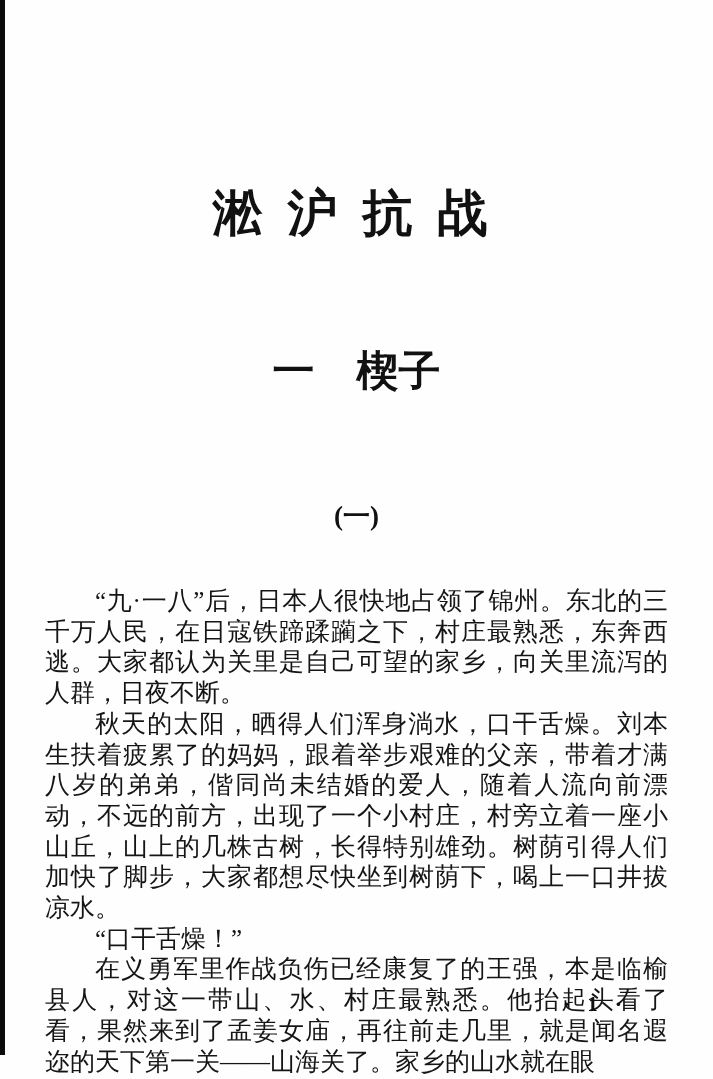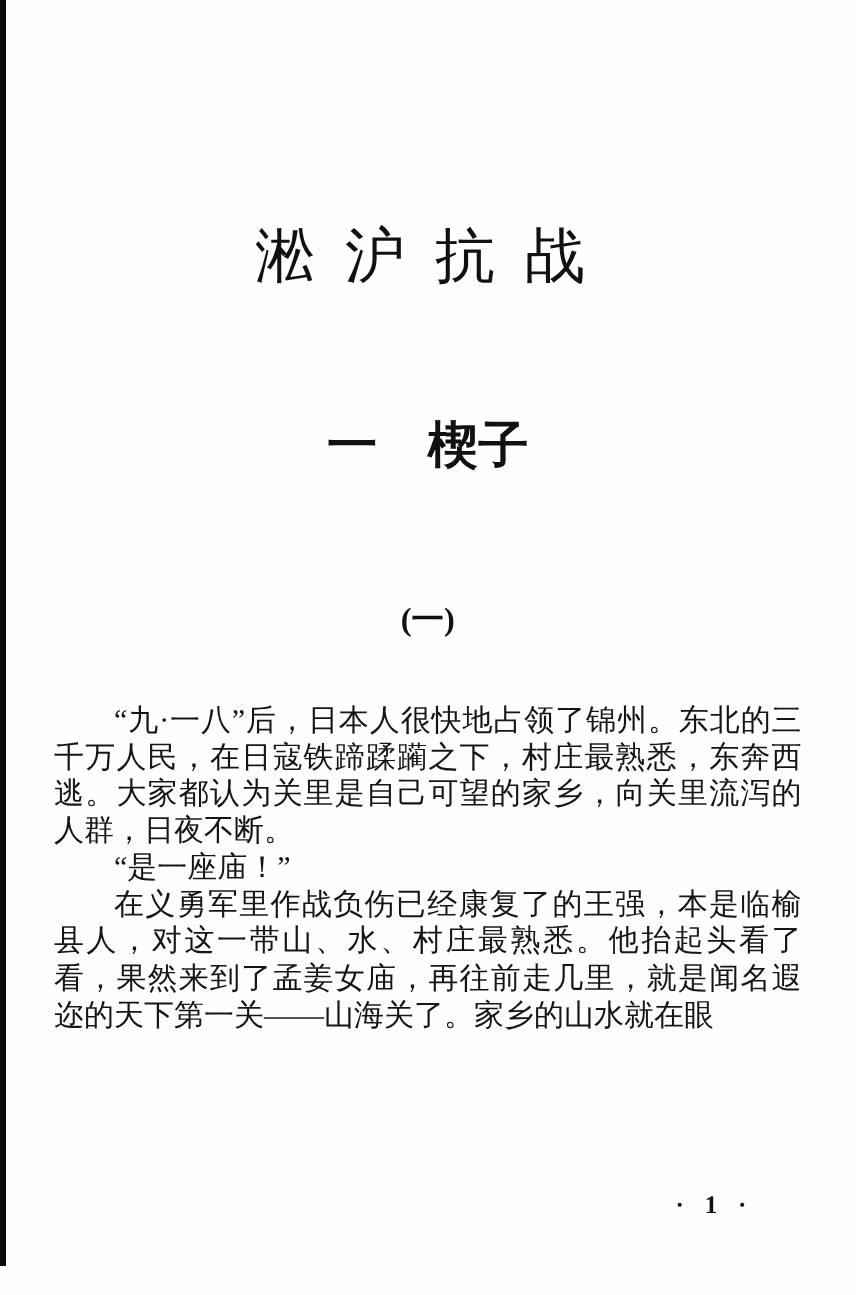--- a/index.html
+++ b/index.html
@@ -24,21 +24,21 @@
     height: 1055px;
     background: #0b0b0b;
   }
   .book-title {
     position: absolute;
     top: 183px;
     left: 0;
     width: 100%;
     text-align: center;
     font-family: "Liberation Sans", "DejaVu Sans", sans-serif;
-    font-weight: normal;
+    font-weight: bold;
     font-size: 50px;
     line-height: 60px;
     letter-spacing: 25px;
     padding-left: 12px; 
     box-sizing: border-box;
     color: #111;
   }
   .chapter-heading {
     position: absolute;
     top: 352px;
@@ -96,18 +96,19 @@
   <div class="scan-bar"></div>
 
   <div class="book-title">淞沪抗战</div>
 
   <div class="chapter-heading">一　楔子</div>
 
   <div class="section-marker">(一)</div>
 
   <div class="body-text">
     <p>“九·一八”后，日本人很快地占领了锦州。东北的三千万人民，在日寇铁蹄蹂躏之下，村庄最熟悉，东奔西逃。大家都认为关里是自己可望的家乡，向关里流泻的人群，日夜不断。</p>
-    <p>“是一座庙！”</p>
+    <p>秋天的太阳，晒得人们浑身淌水，口干舌燥。刘本生扶着疲累了的妈妈，跟着举步艰难的父亲，带着才满八岁的弟弟，偕同尚未结婚的爱人，随着人流向前漂动，不远的前方，出现了一个小村庄，村旁立着一座小山丘，山上的几株古树，长得特别雄劲。树荫引得人们加快了脚步，大家都想尽快坐到树荫下，喝上一口井拔凉水。</p>
+    <p>“口干舌燥！”</p>
     <p>在义勇军里作战负伤已经康复了的王强，本是临榆县人，对这一带山、水、村庄最熟悉。他抬起头看了看，果然来到了孟姜女庙，再往前走几里，就是闻名遐迩的天下第一关——山海关了。家乡的山水就在眼</p>
   </div>
 
   <div class="page-number">· 1 ·</div>
 </div>
 
 </body></html>

